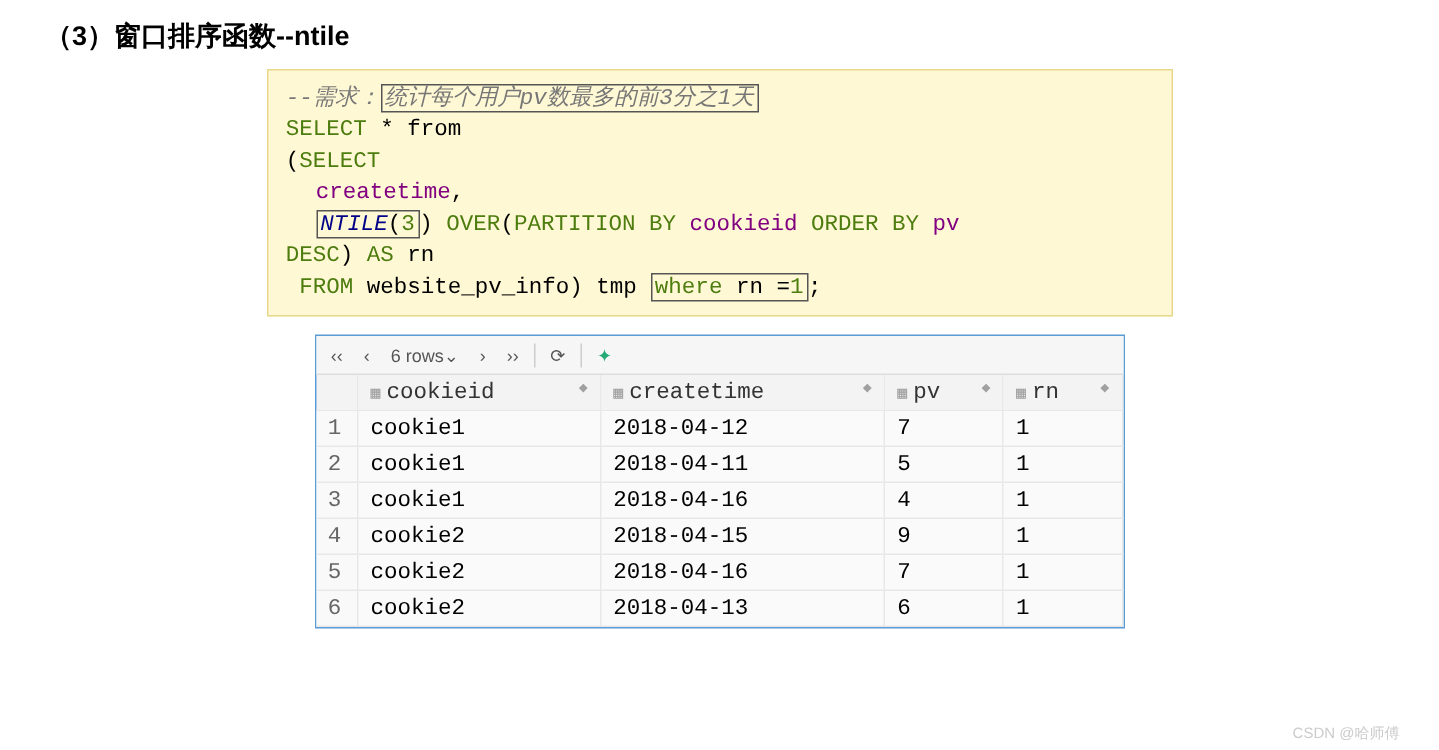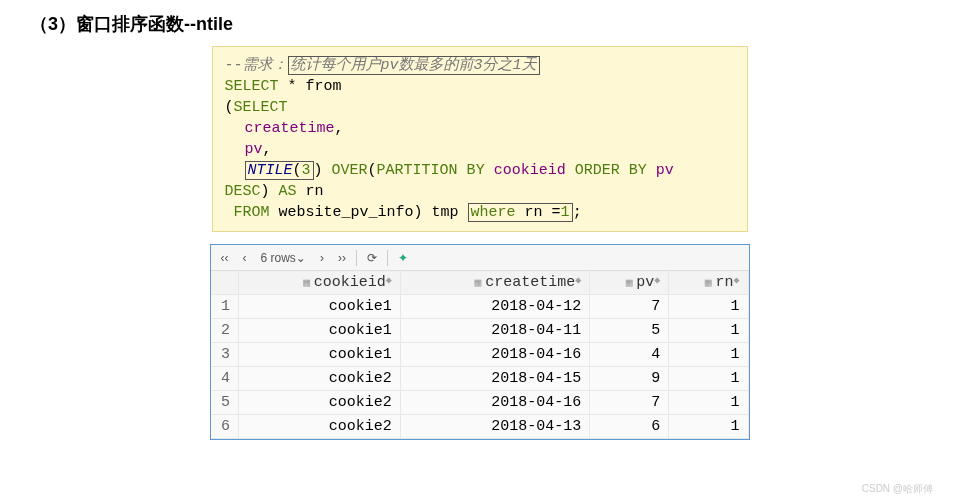--- a/index.html
+++ b/index.html
@@ -22,21 +22,21 @@
       margin-bottom: 10px;
     }
     .code-block {
       background: #fff8d4;
       border: 1px solid #e8d88c;
       padding: 8px 12px;
       font-family: "Courier New", monospace;
       font-size: 15px;
       line-height: 1.4;
       margin: 0 auto 12px;
-      width: 536px;
+      width: 604px;
     }
     .comment {
       color: #777;
       font-style: italic;
     }
     .boxed {
       border: 1px solid #555;
       padding: 0 2px;
       display: inline;
     }
@@ -74,21 +74,21 @@
     .results-table {
       width: 100%;
       border-collapse: collapse;
       font-family: "Courier New", monospace;
       font-size: 15px;
     }
     .results-table th, .results-table td {
       border-bottom: 1px solid #e8e8e8;
       border-right: 1px solid #e8e8e8;
       padding: 3px 8px;
-      text-align: right;
+      text-align: left;
     }
     .results-table th {
       background: #f3f3f3;
       font-weight: normal;
       color: #333;
       position: relative;
     }
     .col-icon {
       color: #a0a0a0;
       font-size: 11px;
@@ -127,21 +127,20 @@
   <div>
     <span class="comment">--需求：</span><span class="comment boxed">统计每个用户pv数最多的前3分之1天</span>
   </div>
   <div>
     <span class="kw-blue">SELECT</span><span> * from</span>
   </div>
   <div>
     <span>(</span><span class="kw-blue">SELECT</span>
   </div>
   <span class="indent1"><span class="kw-purple">createtime</span><span>,</span></span>
-  <span class="indent1"><span class="kw-purple">pv</span><span>,</span></span>
   <span class="indent1">
     <span class="boxed"><span class="kw-navy">NTILE</span><span>(</span><span class="kw-blue">3</span></span><span>)</span>
     <span class="kw-blue">OVER</span><span>(</span><span class="kw-blue">PARTITION BY</span> <span class="kw-purple">cookieid</span> <span class="kw-blue">ORDER BY</span> <span class="kw-purple">pv</span>
   </span>
   <div>
     <span class="kw-blue">DESC</span><span>)</span> <span class="kw-blue">AS</span><span> rn</span>
   </div>
   <div>
     &nbsp;<span class="kw-blue">FROM</span><span> website_pv_info) tmp</span> <span class="boxed"><span class="kw-blue">where</span><span> rn =</span><span class="kw-blue">1</span></span><span>;</span>
   </div>

